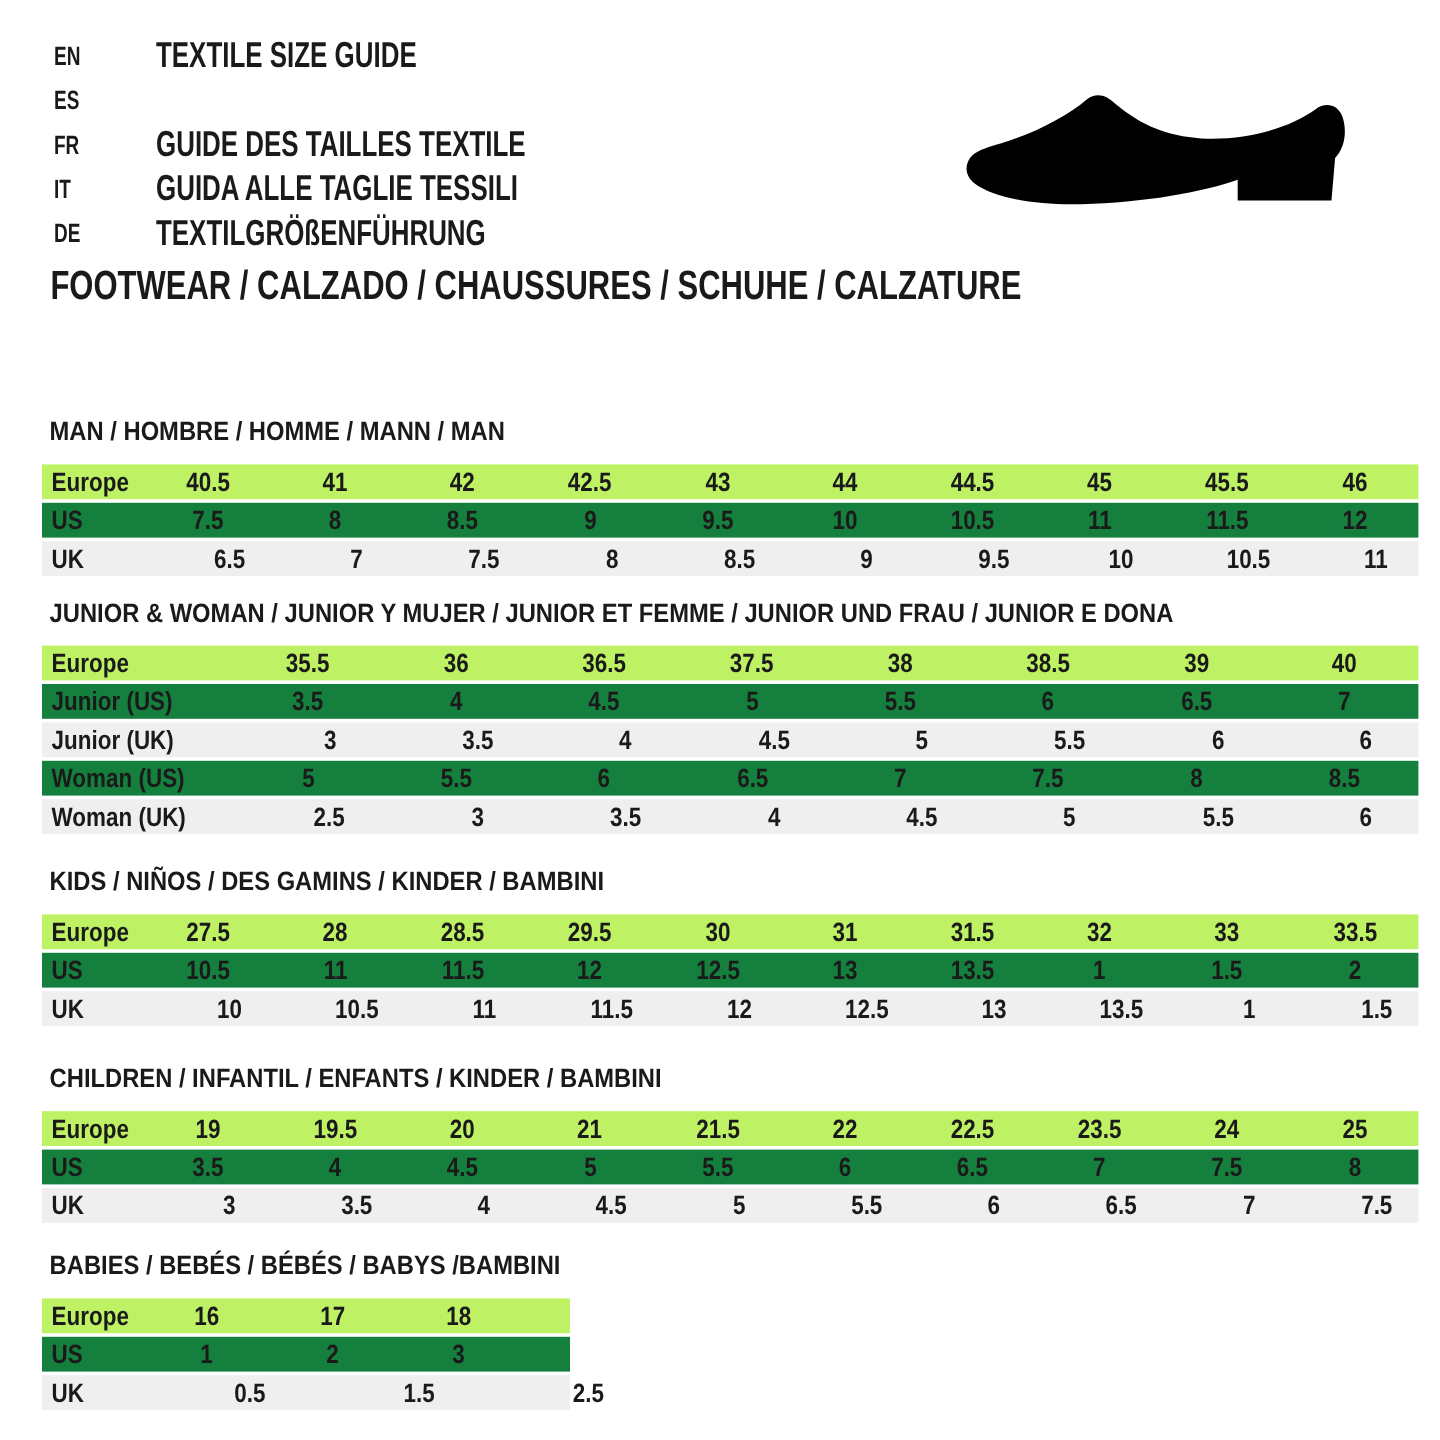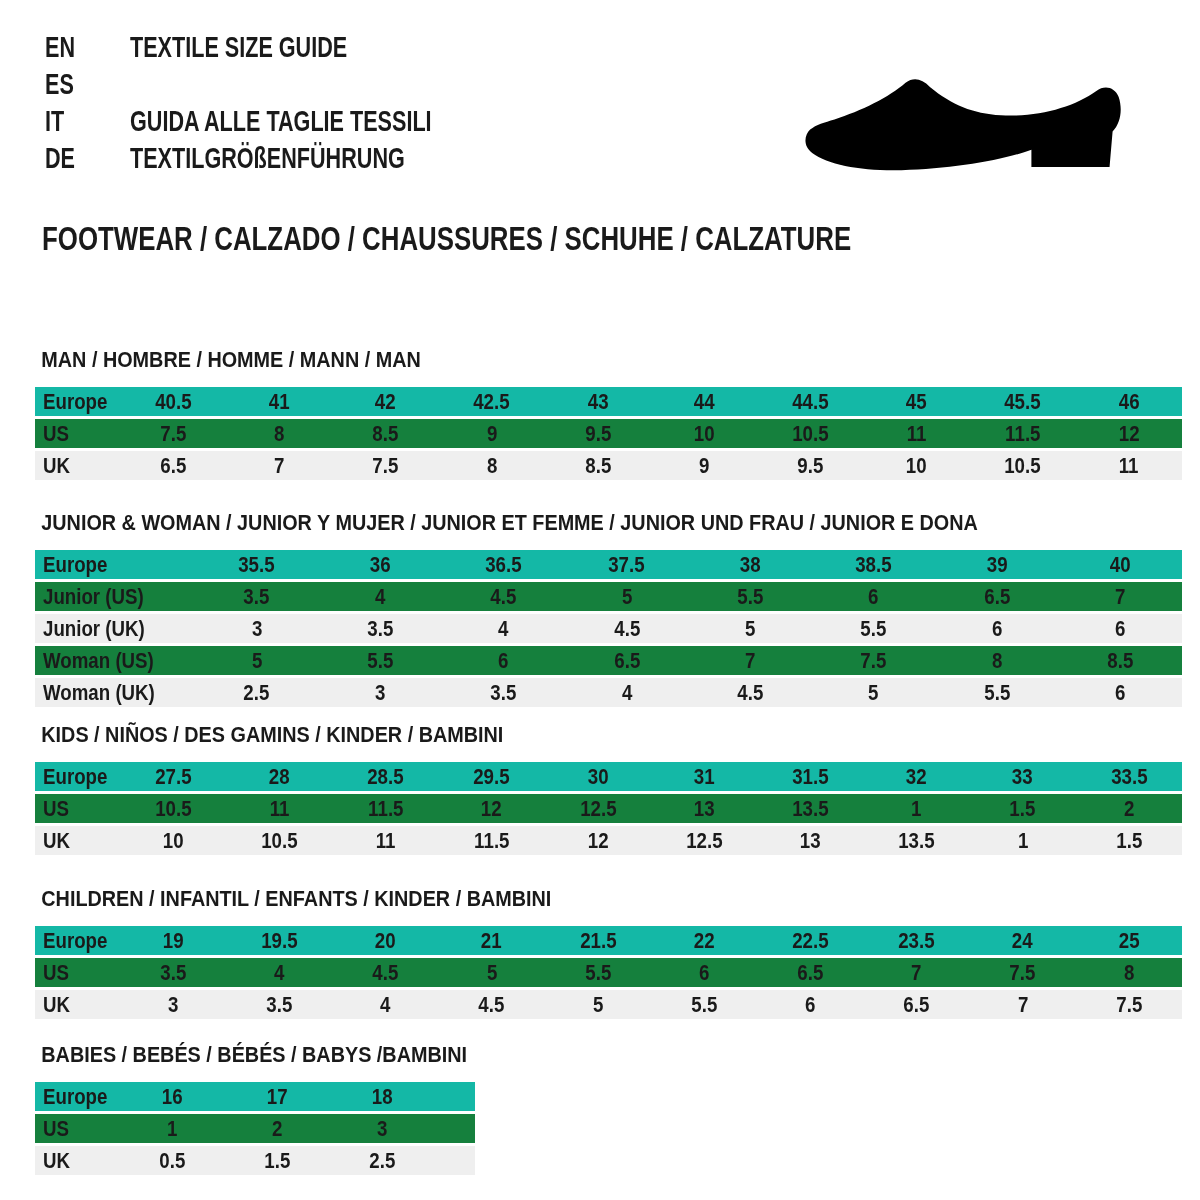--- a/index.html
+++ b/index.html
@@ -9,53 +9,53 @@
     font-weight:bold;
     color:#1a1a1a;
     position:relative;
     overflow:hidden;
   }
   .page { position:absolute; inset:0; }
 
   
   .lang-list { position:absolute; left:45px; top:28px; }
   .lang-row { display:flex; height:37px; align-items:center; }
-  .lang-code { width:73px; font-size:30px; }
+  .lang-code { width:73px; font-size:22px; }
   .lang-label { font-size:30px;margin-left:12px; }
   .cond { display:inline-block; transform:scaleX(0.72); transform-origin:0 50%; white-space:nowrap; }
 
   .category-line {
     position:absolute; left:42px; top:219px;
     font-size:34px;
     transform:scaleX(0.76); transform-origin:0 50%;
     white-space:nowrap;
   }
 
   .shoe { position:absolute; left:800px; top:66px; width:340px; height:122px; }
 
   
   .tsec { position:absolute; left:35px; width:1147px; }
   .sec-man      { top:349px; }
-  .sec-junior   { top:512px; }
+  .sec-junior   { top:500px; }
   .sec-kids     { top:724px; }
   .sec-children { top:888px; }
   .sec-babies   { top:1044px; }
 
   .ttl {
     font-size:22px; font-weight:bold;
     padding-left:7px; height:22px; line-height:22px;
     transform:scaleX(0.9); transform-origin:0 50%;
     white-space:nowrap;
   }
   .ttable { margin-top:16px; width:100%; }
   .sec-babies .ttable { width:440px; }
 
   .trow { display:flex; height:29px; margin-bottom:3px; align-items:stretch; }
-  .trow.head  { background:#14b8a6; }
-  .trow.shade { background:#efefef; }
+  .trow.head  { background:#bef264; }
+  .trow.shade { background:#efefef;gap:36px; }
   .trow.white { background:#15803d; }
 
   .cell { display:flex; align-items:center; font-size:22px; }
   .cell.lab { width:85px; flex:0 0 85px; justify-content:flex-start; padding-left:8px; }
   .sec-junior .cell.lab { width:160px; flex:0 0 160px; }
   .cell.val { flex:1 1 0; justify-content:center; }
   .sec-babies .cell.val { flex:0 0 105px; }
 
   .cx { display:inline-block; transform:scaleX(0.85); white-space:nowrap; }
   .cell.lab .cx { transform-origin:0 50%; }
@@ -65,20 +65,24 @@
 
 <div class="page">
 
   <div class="lang-list">
     <div class="lang-row">
       <span class="lang-code"><span class="cond">EN</span></span>
       <span class="lang-label"><span class="cond">TEXTILE SIZE GUIDE</span></span>
     </div>
     <div class="lang-row">
       <span class="lang-code"><span class="cond">ES</span></span>
+    </div>
+    <div class="lang-row">
+      <span class="lang-code"><span class="cond">FR</span></span>
+      <span class="lang-label"><span class="cond">GUIDE DES TAILLES TEXTILE</span></span>
     </div>
     <div class="lang-row">
       <span class="lang-code"><span class="cond">IT</span></span>
       <span class="lang-label"><span class="cond">GUIDA ALLE TAGLIE TESSILI</span></span>
     </div>
     <div class="lang-row">
       <span class="lang-code"><span class="cond">DE</span></span>
       <span class="lang-label"><span class="cond">TEXTILGRÖßENFÜHRUNG</span></span>
     </div>
   </div>

